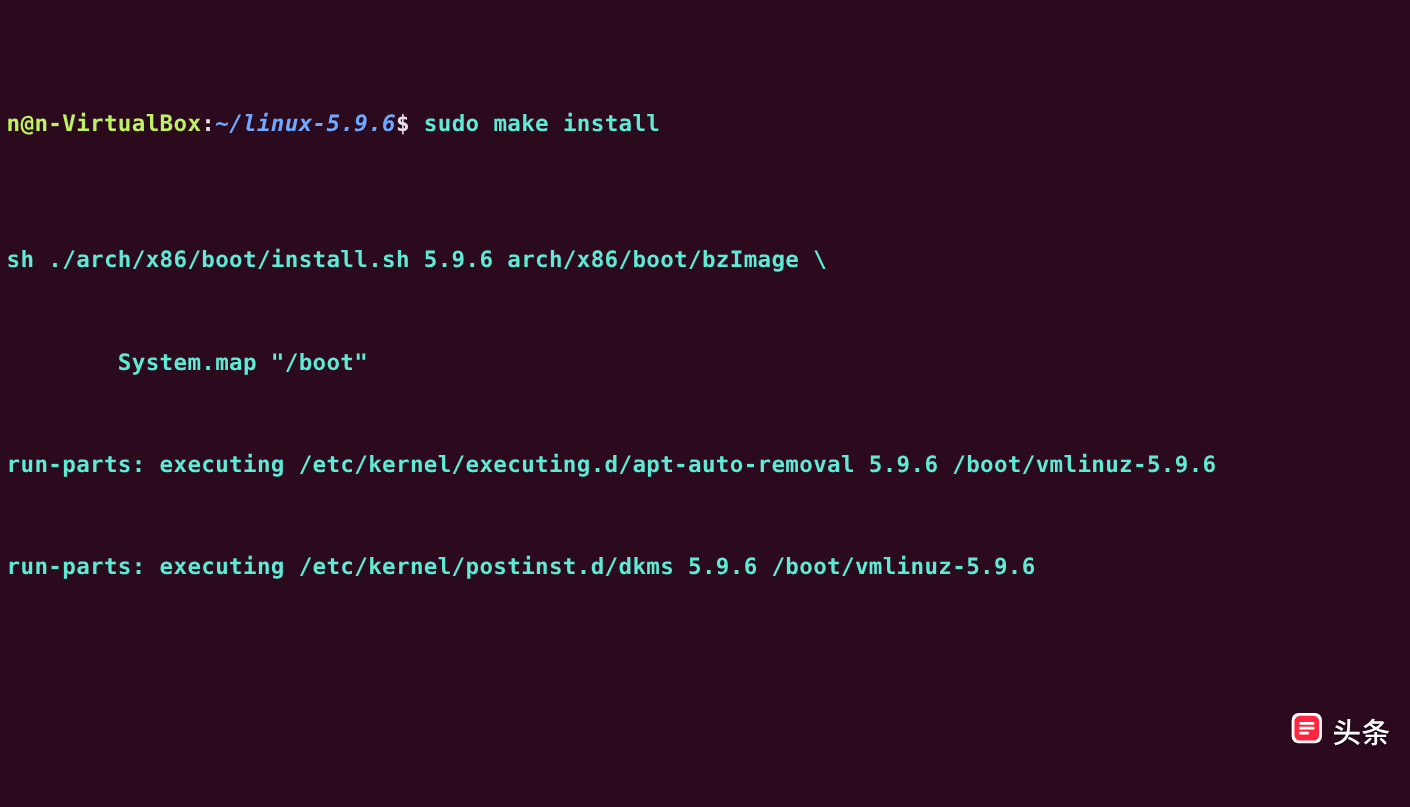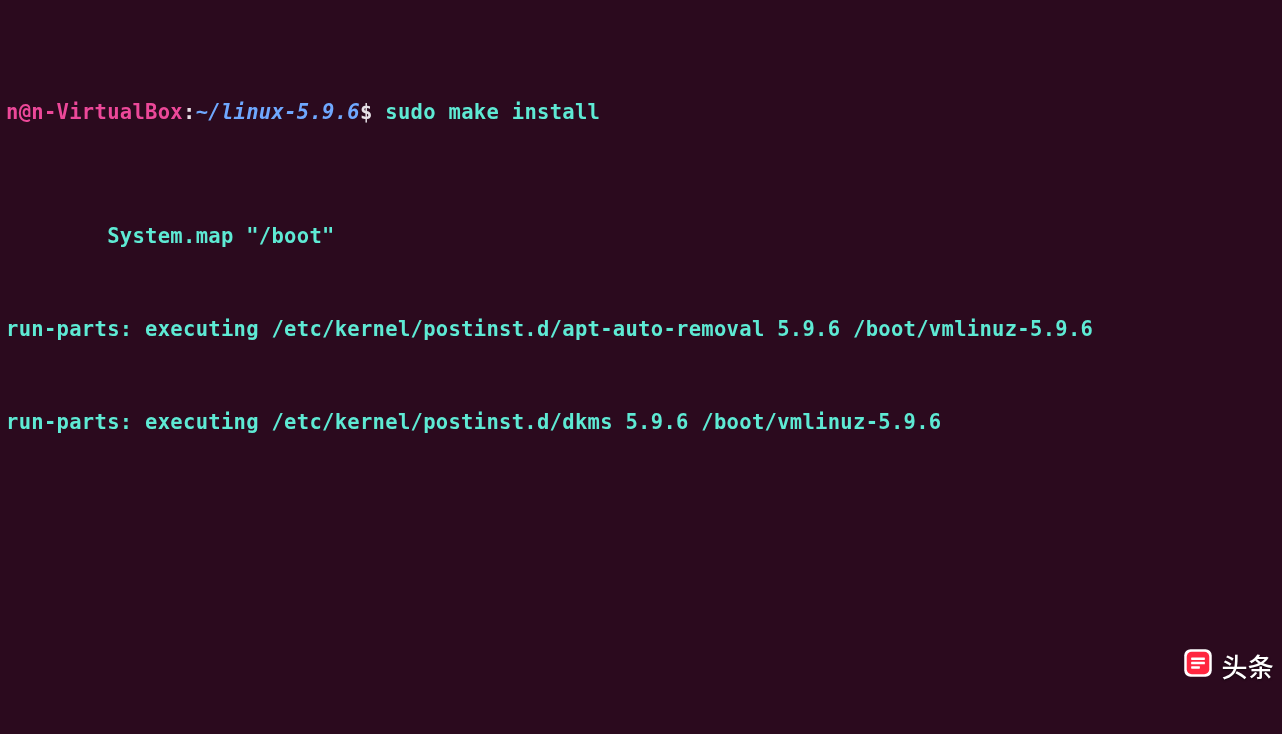--- a/index.html
+++ b/index.html
@@ -14,50 +14,51 @@
     line-height:31px;
     color:#e6e0e6;
     font-weight:600;
     letter-spacing:0.3px;
   }
   .terminal{
     padding:4px 6px 0 6px;
     white-space:pre;
   }
   .ln{display:block;}
-  .user{color:#ec4899;}
+  .user{color:#bef264;}
   .colon{color:#e6e0e6;}
   .path{color:#6fa8ff;font-style:italic;} 
   .promptchar{color:#e6e0e6;}
   .body{color:#5eead4;}
   .ok{color:#e6e0e6;}
   .watermark{
     position:absolute;
-    right:8px;
+    right:18px;
     bottom:52px;
     color:#ffffff;
     font-family:"PingFang SC","Microsoft YaHei","Noto Sans CJK SC",sans-serif;
     font-size:26px;
     font-weight:500;
     display:flex;
     align-items:center;
     gap:8px;
     text-shadow:0 1px 2px rgba(0,0,0,.6);
   }
   .watermark svg{width:30px;height:30px;flex:none;}
 </style>
 </head>
 <body>
 
 <div class="terminal">
 
   <span class="ln"><span class="user">n@n-VirtualBox</span><span class="colon">:</span><span class="path">~/linux-5.9.6</span><span class="promptchar">$</span><span class="body"> </span><span class="body">sudo make install</span></span>
 
+  <span class="ln body">sh ./arch/x86/boot/install.sh 5.9.6 arch/x86/boot/bzImage \</span>
   <span class="ln body">        System.map "/boot"</span>
-  <span class="ln body">run-parts: executing /etc/kernel/postinst.d/apt-auto-removal 5.9.6 /boot/vmlinuz-5.9.6</span>
+  <span class="ln body">run-parts: executing /etc/kernel/executing.d/apt-auto-removal 5.9.6 /boot/vmlinuz-5.9.6</span>
   <span class="ln body">run-parts: executing /etc/kernel/postinst.d/dkms 5.9.6 /boot/vmlinuz-5.9.6</span>
 
 
   
   
   
   
   
   
   

